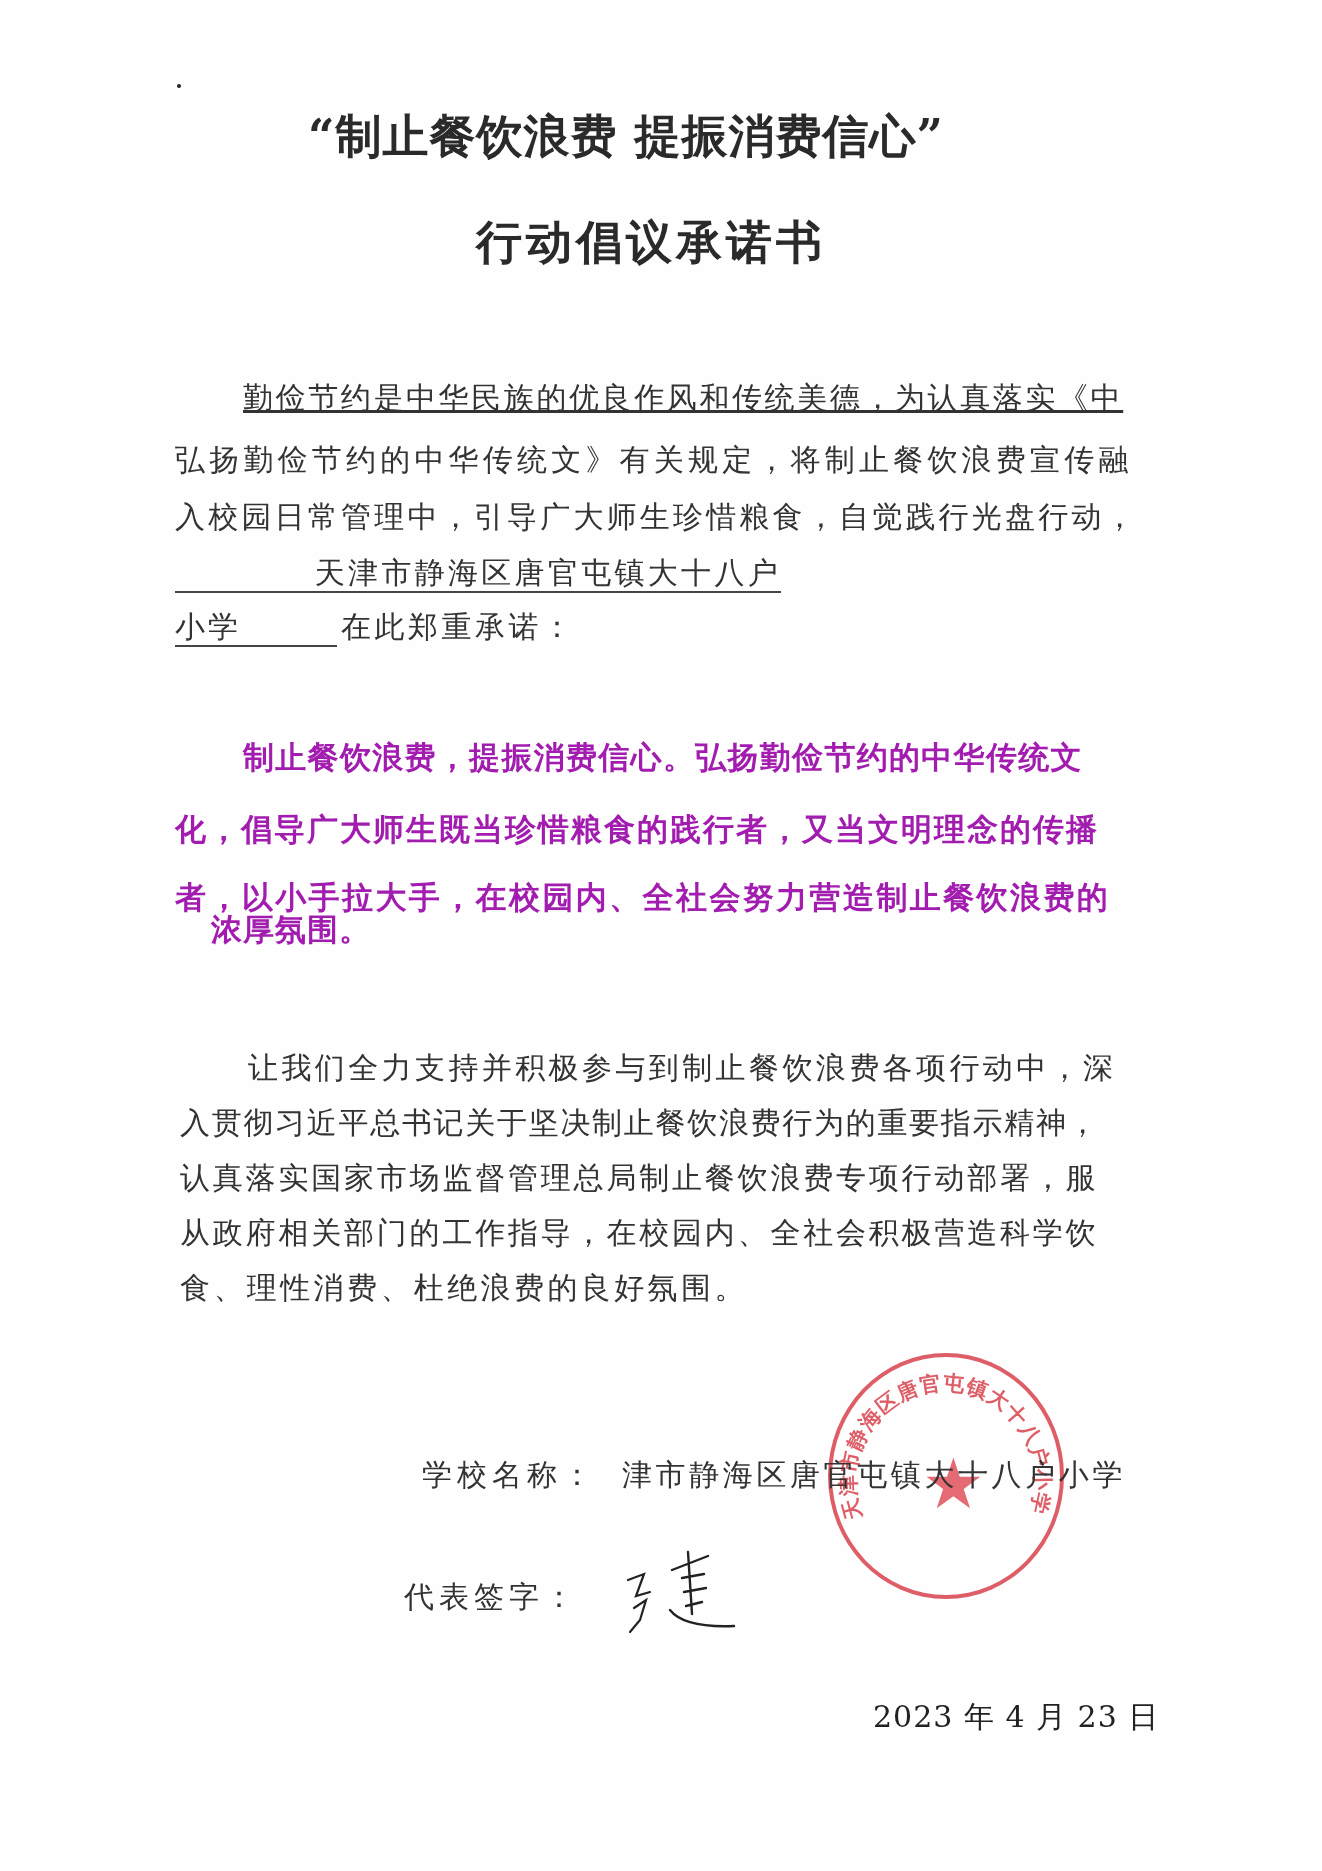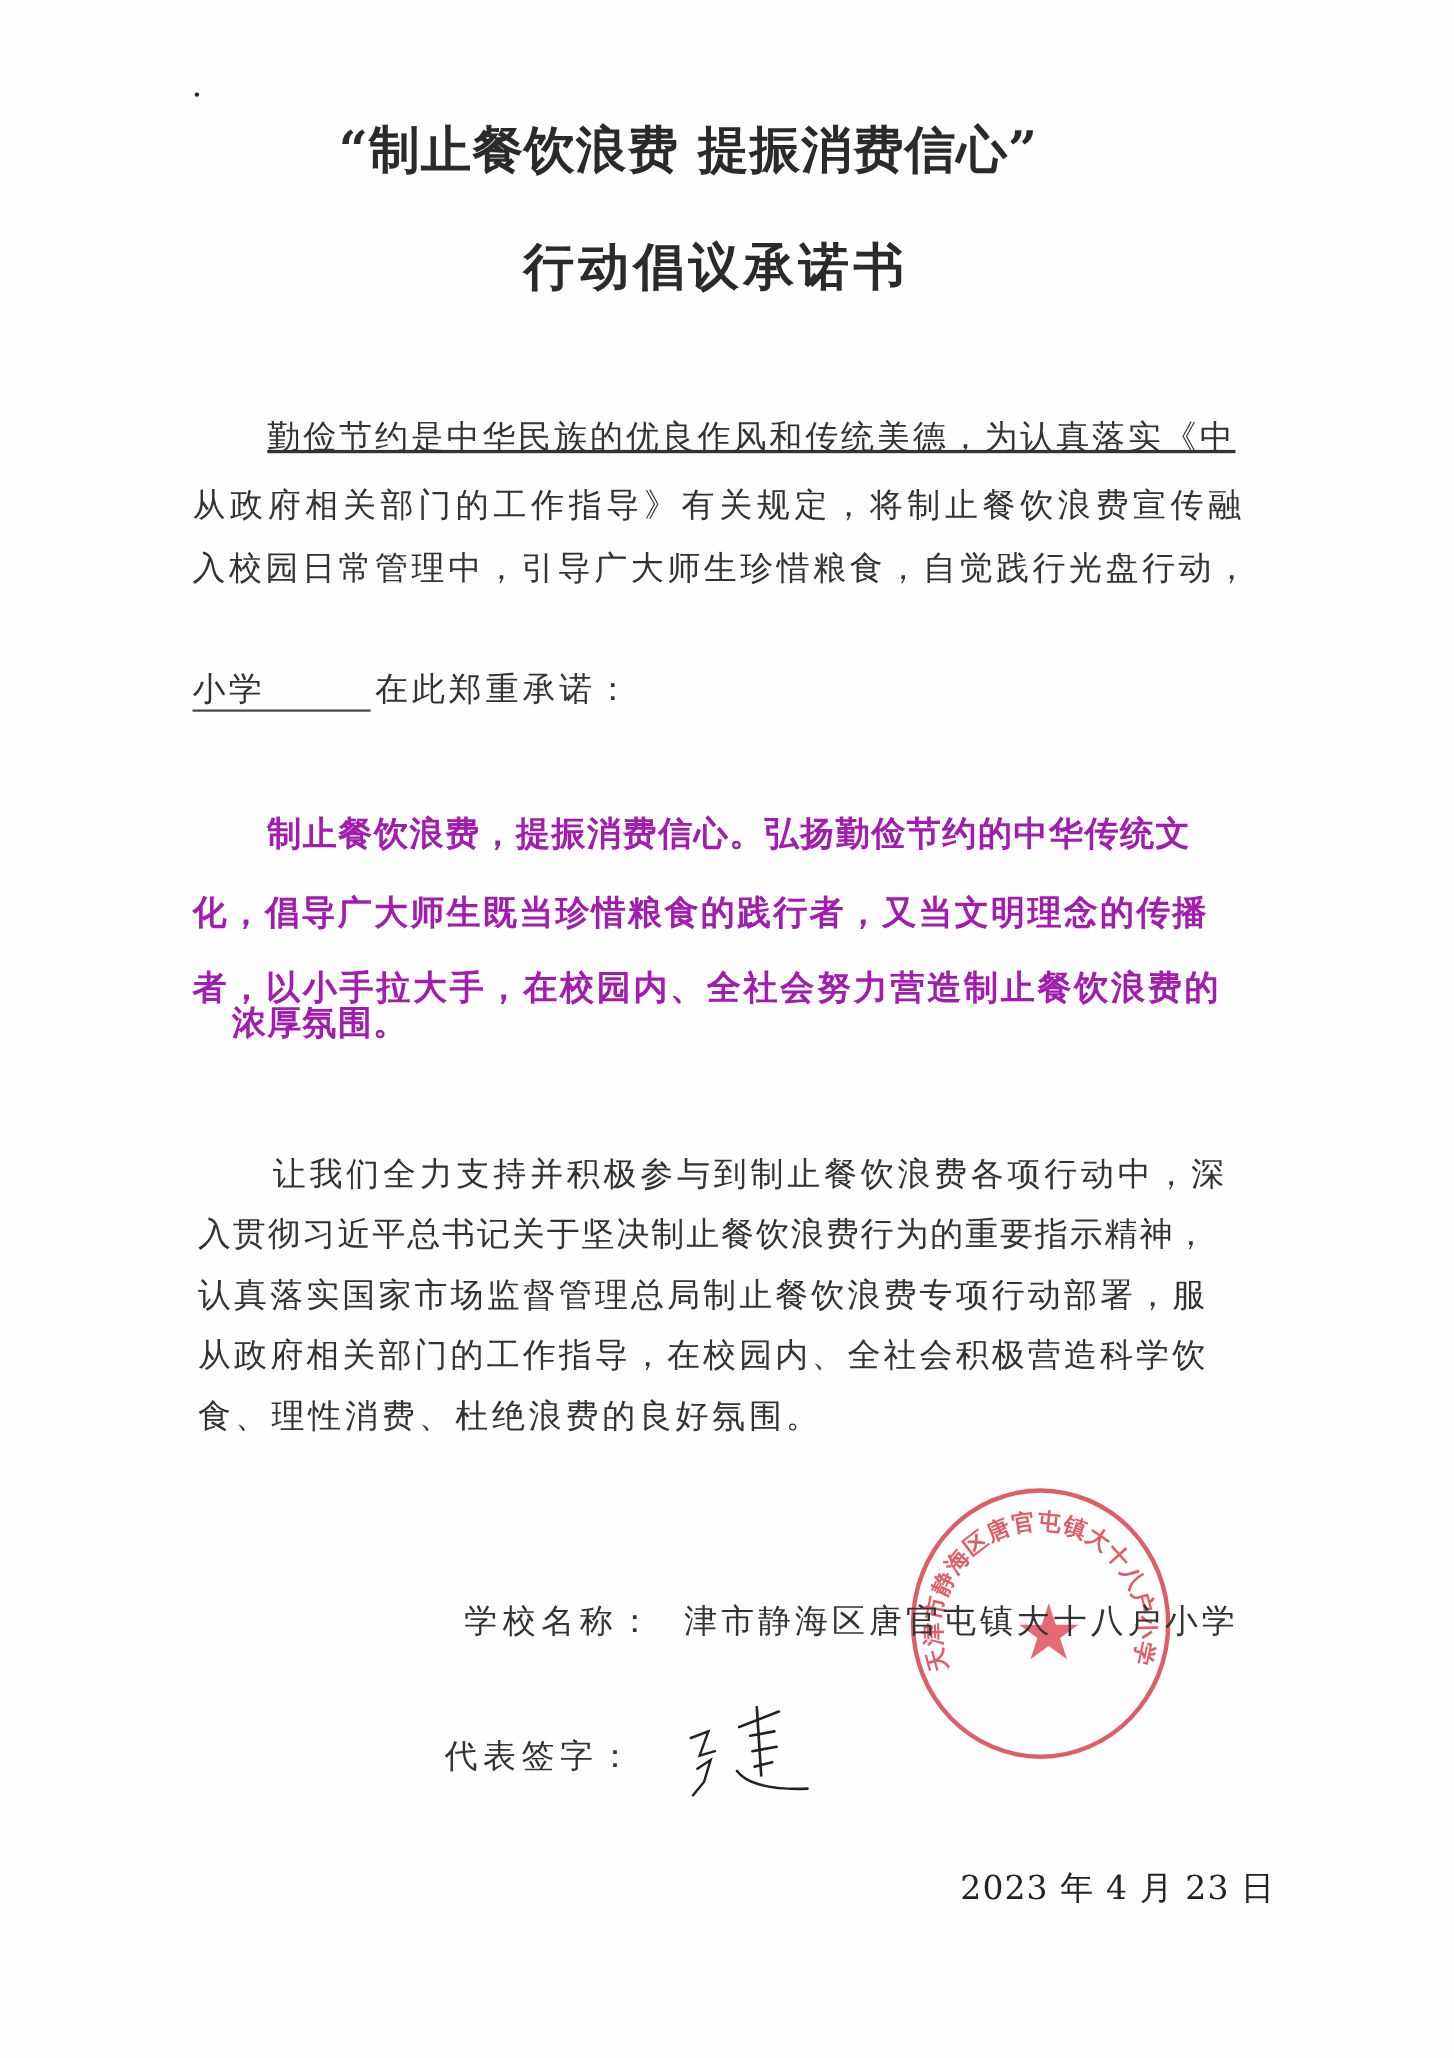--- a/index.html
+++ b/index.html
@@ -25,26 +25,29 @@
 
   <div class="dot"></div>
 
   <div class="abs title" style="left:308px; top:106px;">“制止餐饮浪费 提振消费信心”</div>
   <div class="abs title" style="left:476px; top:212px; letter-spacing:4px;">行动倡议承诺书</div>
 
   <div class="line body-text indent" style="top:378px; width:902px;">
     <span style="letter-spacing:2.6px;text-decoration:underline;">勤俭节约是中华民族的优良作风和传统美德，为认真落实《中</span>
   </div>
   <div class="line body-text" style="top:440px;">
-    <span style="letter-spacing:4.2px;">从政府相关部门的工作指导》有关规定，将制止餐饮浪费宣传融</span>
+    <span style="letter-spacing:4.2px;">弘扬勤俭节约的中华传统文》有关规定，将制止餐饮浪费宣传融</span>
   </div>
   <div class="line body-text" style="top:497px;">
     <span style="letter-spacing:3.2px;">入校园日常管理中，引导广大师生珍惜粮食，自觉践行光盘行动，</span>
   </div>
   <div class="line body-text last" style="top:553px;">
+    <span class="uline" style="width:606px; margin-left:0px; text-align:right; height:38px;">
+      <span style="letter-spacing:3.3px;">天津市静海区唐官屯镇大十八户</span>
+    </span>
   </div>
   <div class="line body-text last" style="top:607px;font-family:Liberation Serif, serif;">
     <span class="uline" style="width:162px; height:38px;">
       <span style="letter-spacing:3px;">小学</span>
     </span>
     <span style="letter-spacing:3.5px;">在此郑重承诺：</span>
   </div>
 
   <div class="line bold-text indent" style="top:738px; width:902px;">
     <span style="letter-spacing:1.3px;">制止餐饮浪费，提振消费信心。弘扬勤俭节约的中华传统文</span>

